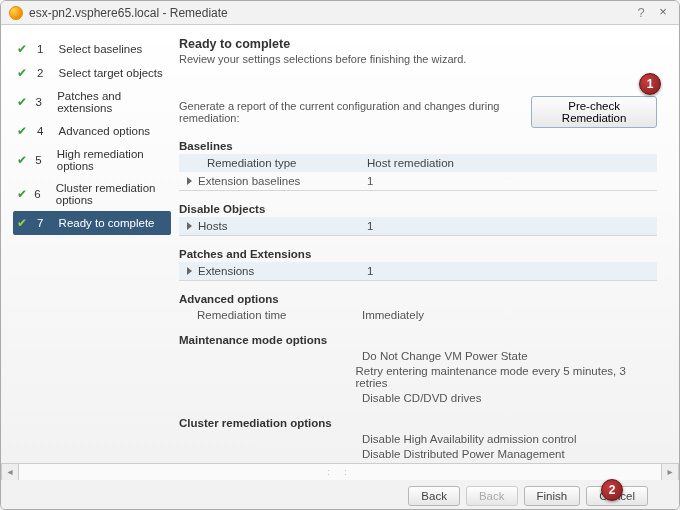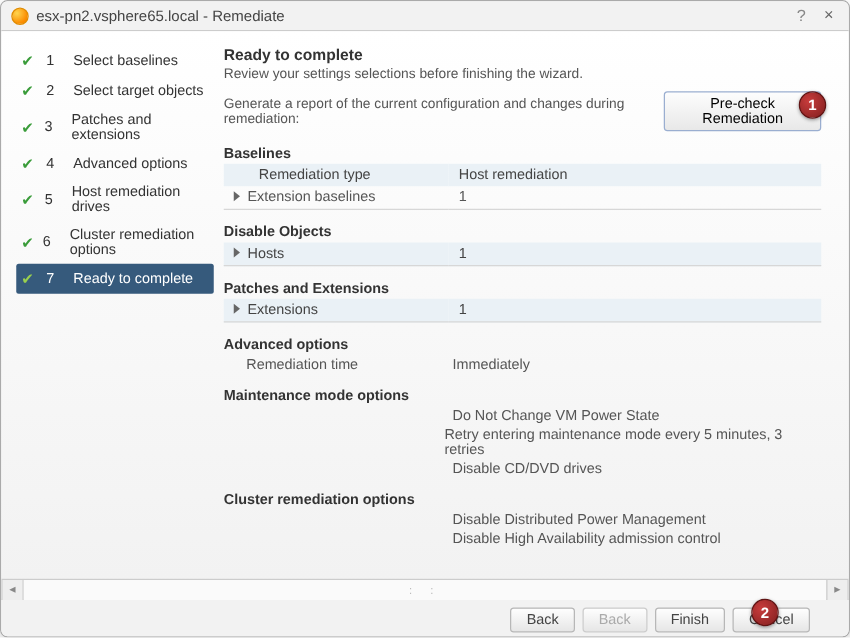--- a/index.html
+++ b/index.html
@@ -11,21 +11,21 @@
 .titlebar .help { width:16px; height:16px; color:#888; font-size:13px; text-align:center; line-height:16px; cursor:pointer; }
 .titlebar .closebtn { width:16px; height:16px; color:#666; font-size:13px; text-align:center; line-height:14px; margin-left:6px; cursor:pointer; }
 .body { height:438px; background:linear-gradient(#fff, #f2f2f2); display:flex; overflow-y:auto; }
 .nav { width:170px; padding:12px 0 12px 12px; }
 .nav-item { display:flex; align-items:center; gap:6px; padding:5px 4px; font-size:11.5px; color:#333; cursor:pointer; border-radius:2px; }
 .nav-item .chk { color:#3a9c3a; font-size:12px; width:14px; }
 .nav-item.active { background:#365a7c; color:#fff; }
 .nav-item.active .chk { color:#9ad04e; }
 .content { flex:1; padding:12px 22px 4px 8px; }
 .content h3 { font-size:12.5px; color:#333; font-weight:bold; margin-bottom:2px; }
-.content .subtitle { color:#555; margin-bottom:8px; }
+.content .subtitle { color:#555; margin-bottom:31px; }
 .gen-row { display:flex; align-items:center; gap:6px; color:#555; }
 .btn-precheck { background:linear-gradient(#fdfdfd,#e8e8e8); border:1px solid #9aaed0; border-radius:3px; padding:3px 8px; font-size:11.5px; cursor:pointer; }
 .section { margin-top:12px; }
 .section-title { font-weight:bold; font-size:11.5px; color:#333; margin:6px 0 2px 0; }
 .tbl { width:100%; border-collapse:collapse; }
 .tbl td { padding:3px 8px; font-size:11.5px; color:#555; }
 .tbl tr.headrow td { background:#eaf1f6; color:#444; }
 .tbl tr.subrow td { border-bottom:1px solid #d7d7d7; }
 .tbl td:first-child { width:180px; }
 .exp { display:inline-block; width:0; height:0; border-top:4px solid transparent; border-bottom:4px solid transparent; border-left:5px solid #666; margin-right:6px; }
@@ -51,21 +51,21 @@
     <span class="help">?</span>
     <span class="closebtn">×</span>
   </div>
 
   <div class="body">
     <div class="nav">
       <div class="nav-item"><span class="chk">✔</span><span>1</span>&nbsp;<span>Select baselines</span></div>
       <div class="nav-item"><span class="chk">✔</span><span>2</span>&nbsp;<span>Select target objects</span></div>
       <div class="nav-item"><span class="chk">✔</span><span>3</span>&nbsp;<span>Patches and extensions</span></div>
       <div class="nav-item"><span class="chk">✔</span><span>4</span>&nbsp;<span>Advanced options</span></div>
-      <div class="nav-item"><span class="chk">✔</span><span>5</span>&nbsp;<span>Host remediation drives</span></div>
+      <div class="nav-item"><span class="chk">✔</span><span>5</span>&nbsp;<span>High remediation options</span></div>
       <div class="nav-item"><span class="chk">✔</span><span>6</span>&nbsp;<span>Cluster remediation options</span></div>
       <div class="nav-item active"><span class="chk">✔</span><span>7</span>&nbsp;<span>Ready to complete</span></div>
     </div>
 
     <div class="content">
       <h3>Ready to complete</h3>
       <div class="subtitle">Review your settings selections before finishing the wizard.</div>
 
       <div class="gen-row">
         <span>Generate a report of the current configuration and changes during remediation:</span>
@@ -133,25 +133,25 @@
         <div class="plain-row">
             <div class="k"></div>
             <div>Disable CD/DVD drives</div>
           </div>
       </div>
 
       <div class="section">
         <div class="section-title">Cluster remediation options</div>
         <div class="plain-row">
             <div class="k"></div>
-            <div>Disable Distributed Power Management</div>
+            <div>Disable High Availability admission control</div>
           </div>
         <div class="plain-row">
             <div class="k"></div>
-            <div>Disable High Availability admission control</div>
+            <div>Disable Distributed Power Management</div>
           </div>
       </div>
     </div>
   </div>
 
   <div class="footer-scroll">
     <div class="arrow">◂</div>
     <div class="track">: :</div>
     <div class="arrow">▸</div>
   </div>

